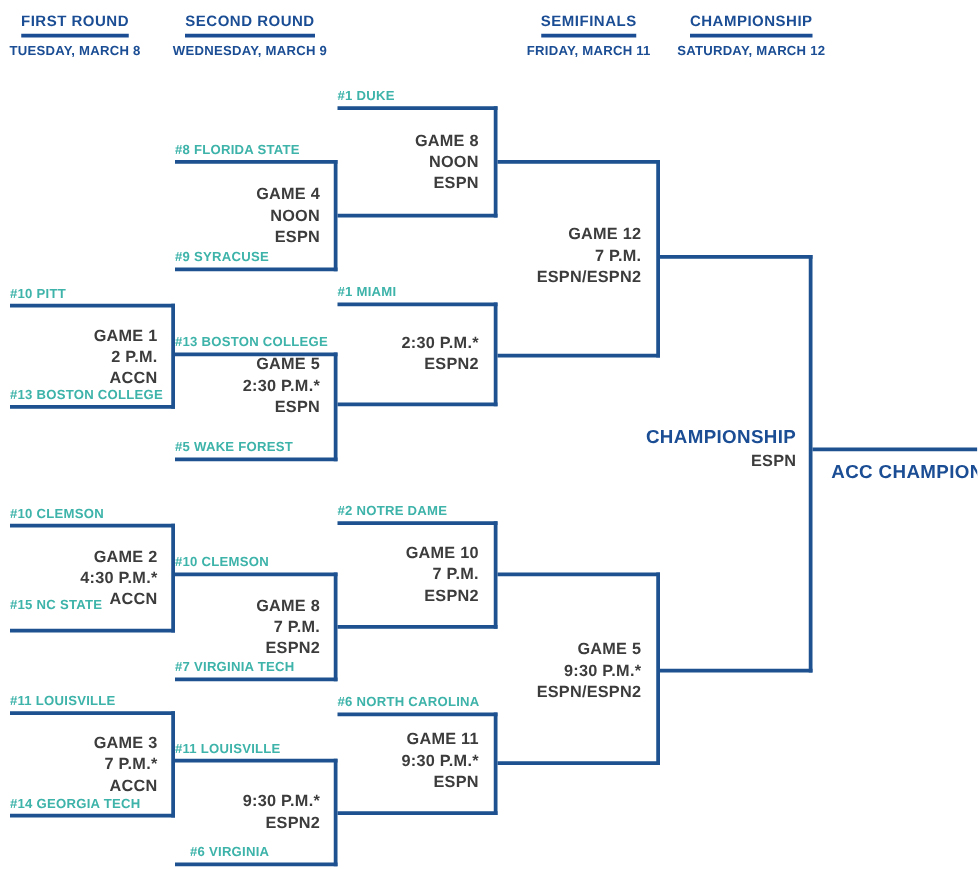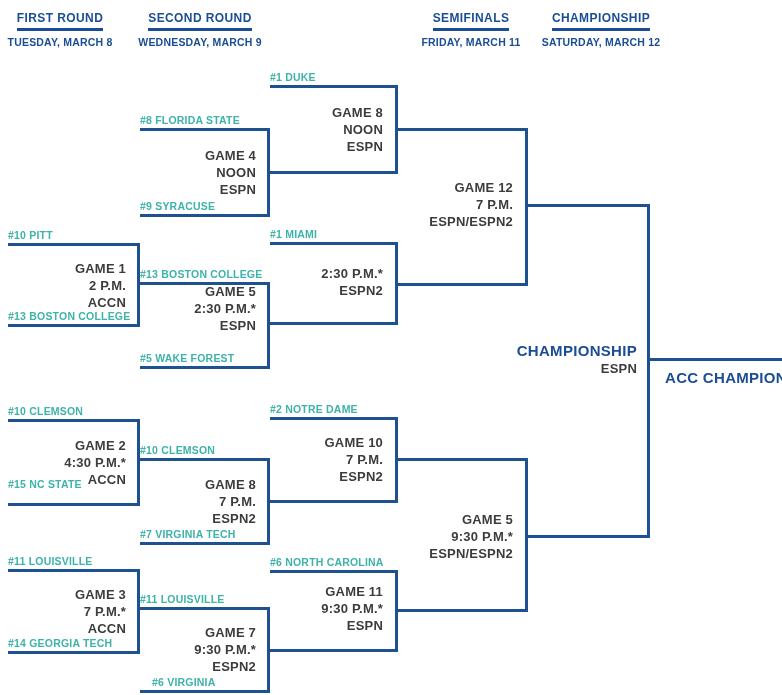--- a/index.html
+++ b/index.html
@@ -105,21 +105,20 @@
     <div>GAME 5</div>
     <div>2:30 P.M.*</div>
     <div>ESPN</div>
   </div>
   <div class="ginfo" style="right:526px;top:501px">
     <div>GAME 8</div>
     <div>7 P.M.</div>
     <div>ESPN2</div>
   </div>
   <div class="ginfo" style="right:526px;top:649px">
-    <div>GAME 7</div>
     <div>9:30 P.M.*</div>
     <div>ESPN2</div>
   </div>
   <div class="ginfo" style="right:399px;top:129px">
     <div>GAME 8</div>
     <div>NOON</div>
     <div>ESPN</div>
   </div>
   <div class="ginfo" style="right:399px;top:282px">
     <div>2:30 P.M.*</div>

